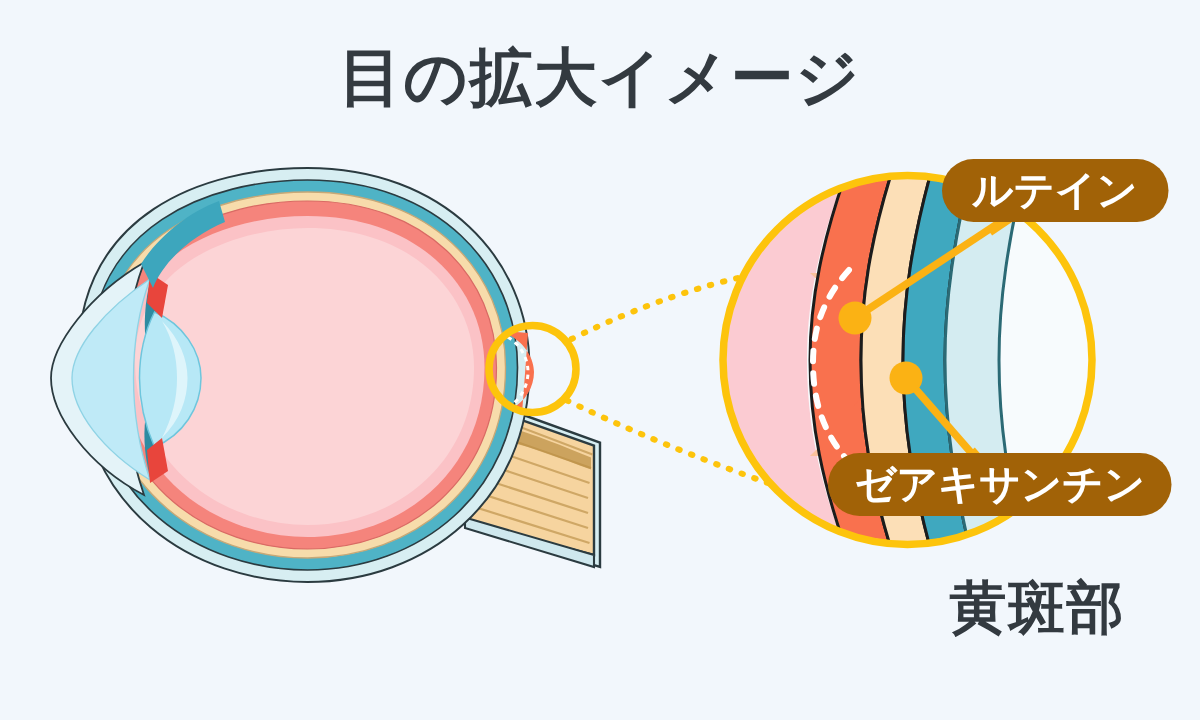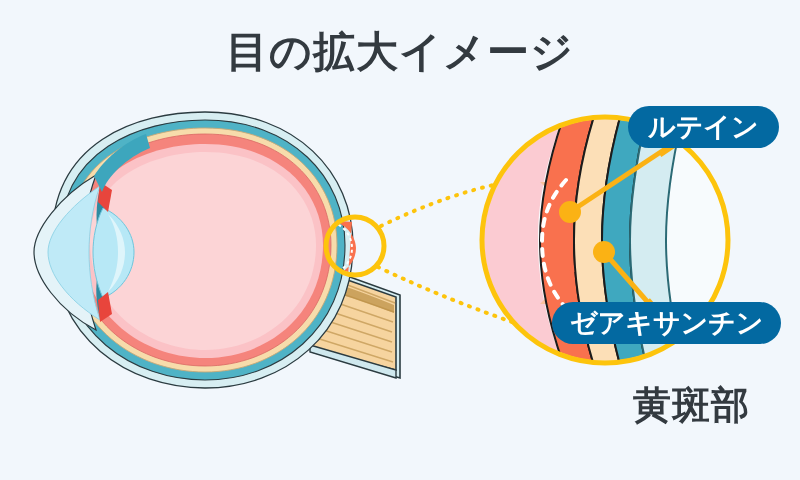--- a/index.html
+++ b/index.html
@@ -43,21 +43,21 @@
     left: 470px;
     width: 280px;
     text-align: right;
     font-size: 38px;
     font-weight: bold;
     color: #333a40;
     letter-spacing: 1px;
   }
   .pill {
     position: absolute;
-    background: #0369a1;
+    background: #a16207;
     color: #ffffff;
     font-weight: bold;
     border-radius: 999px;
     display: flex;
     align-items: center;
     justify-content: center;
     white-space: nowrap;
     box-sizing: border-box;
   }
   .pill-lutein {

